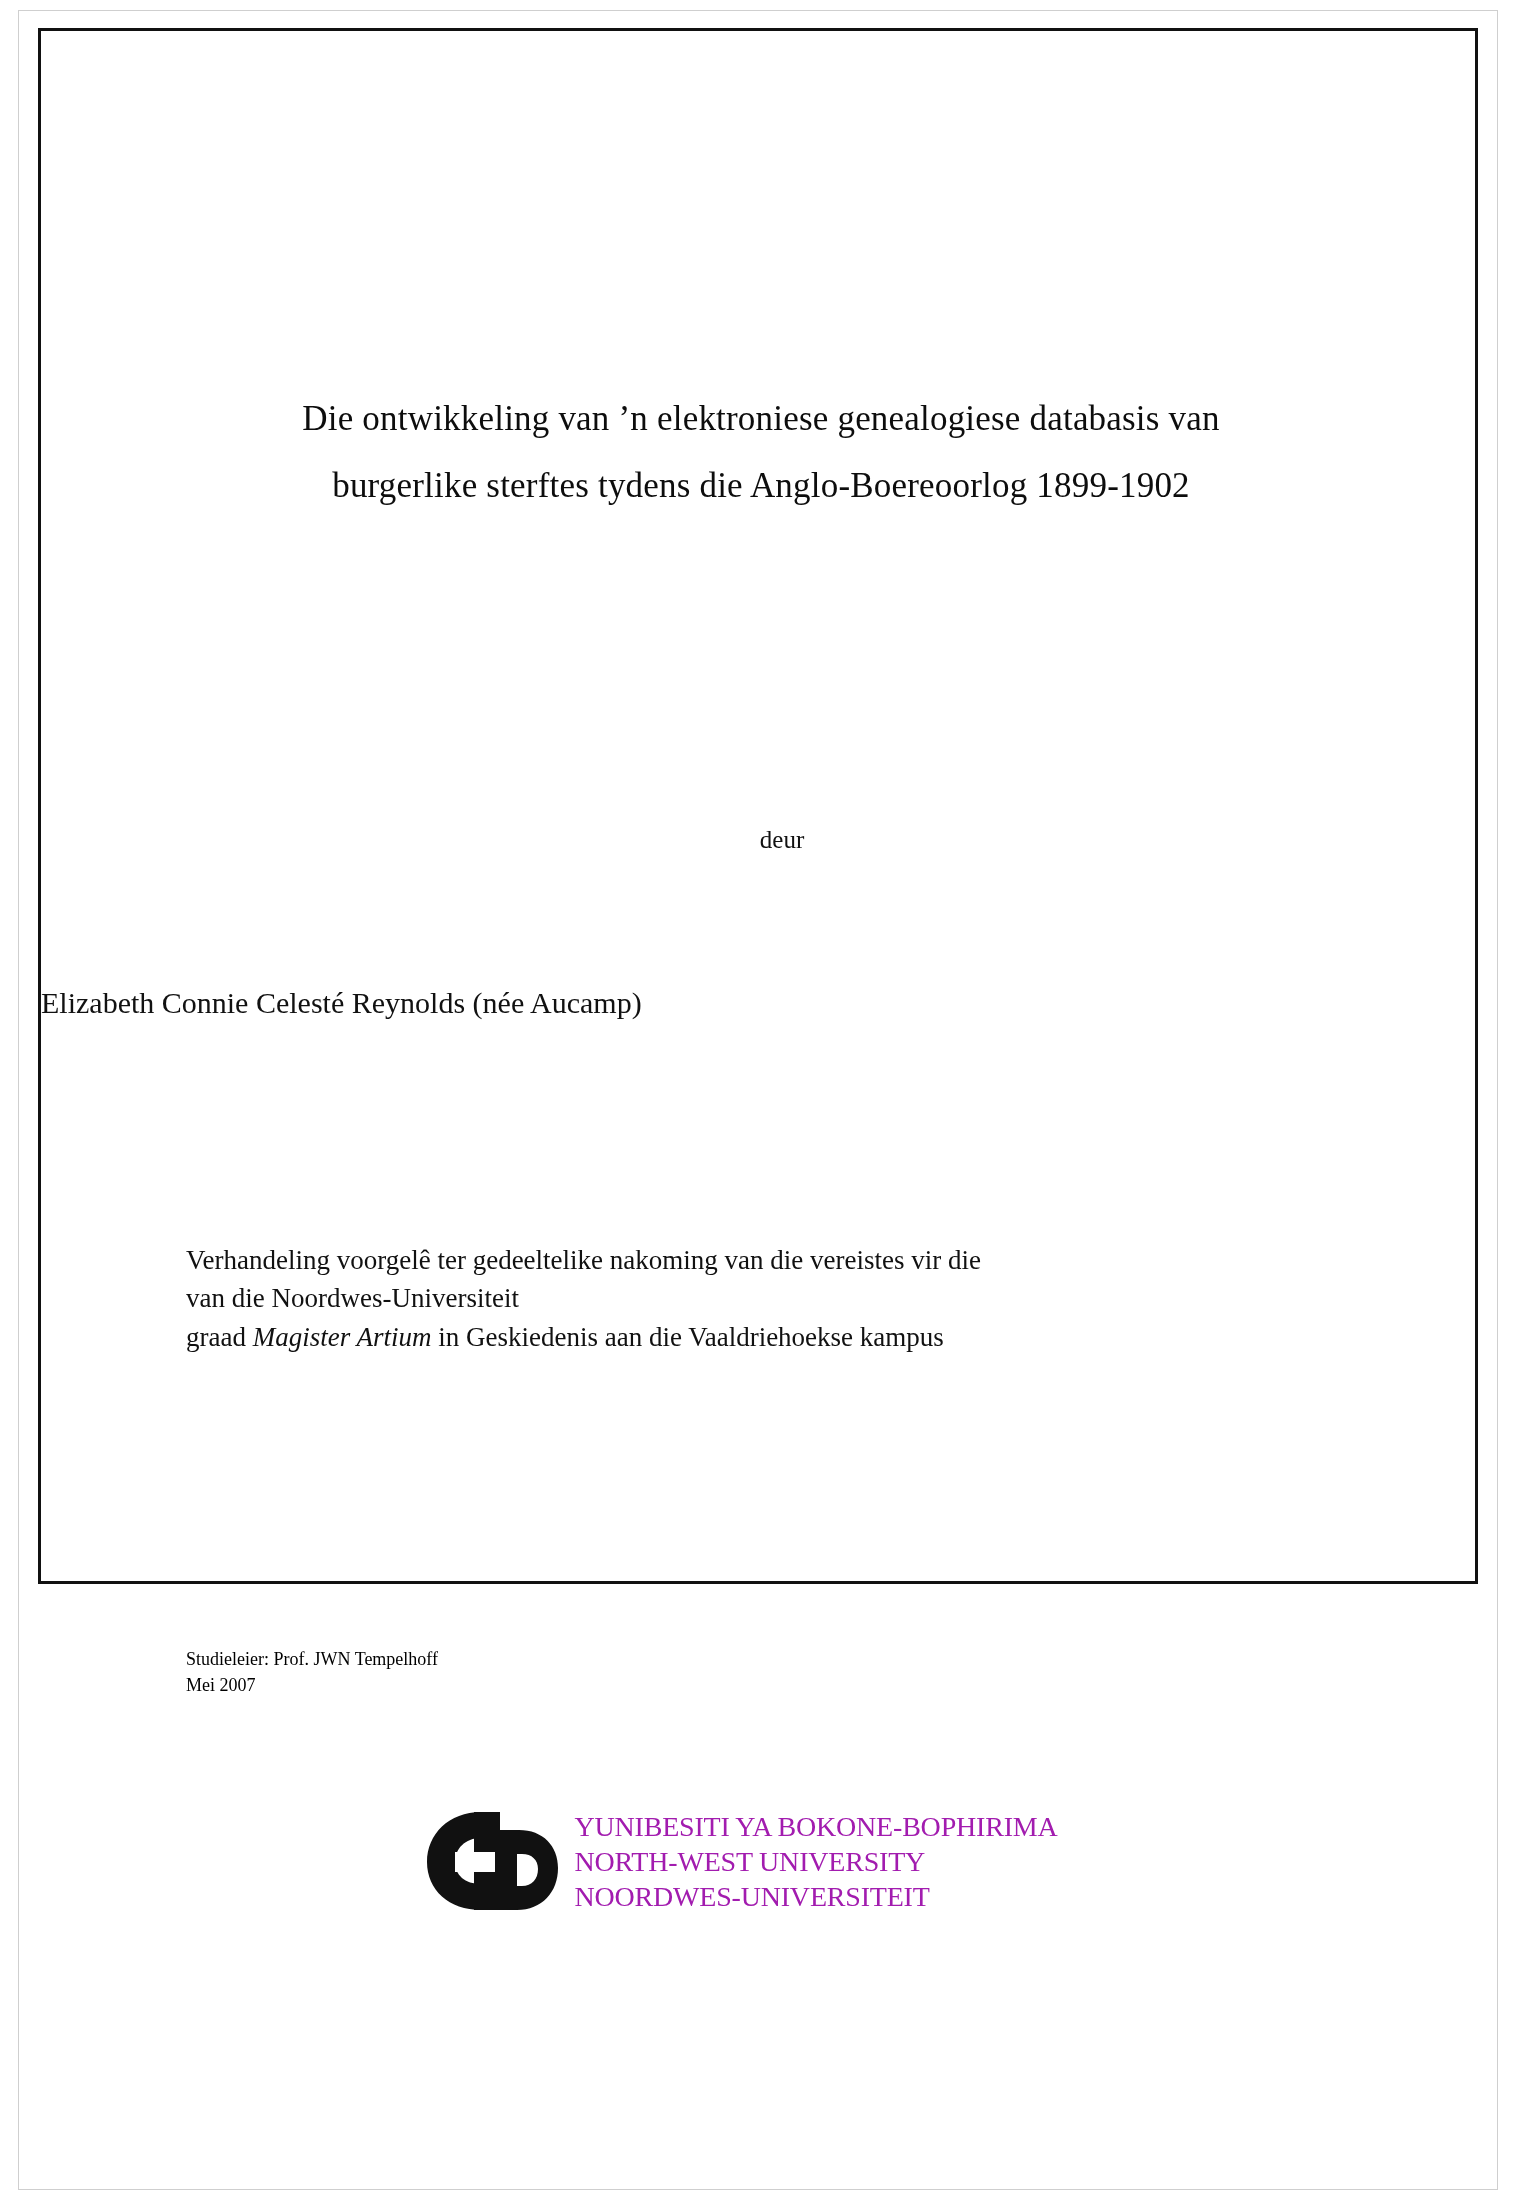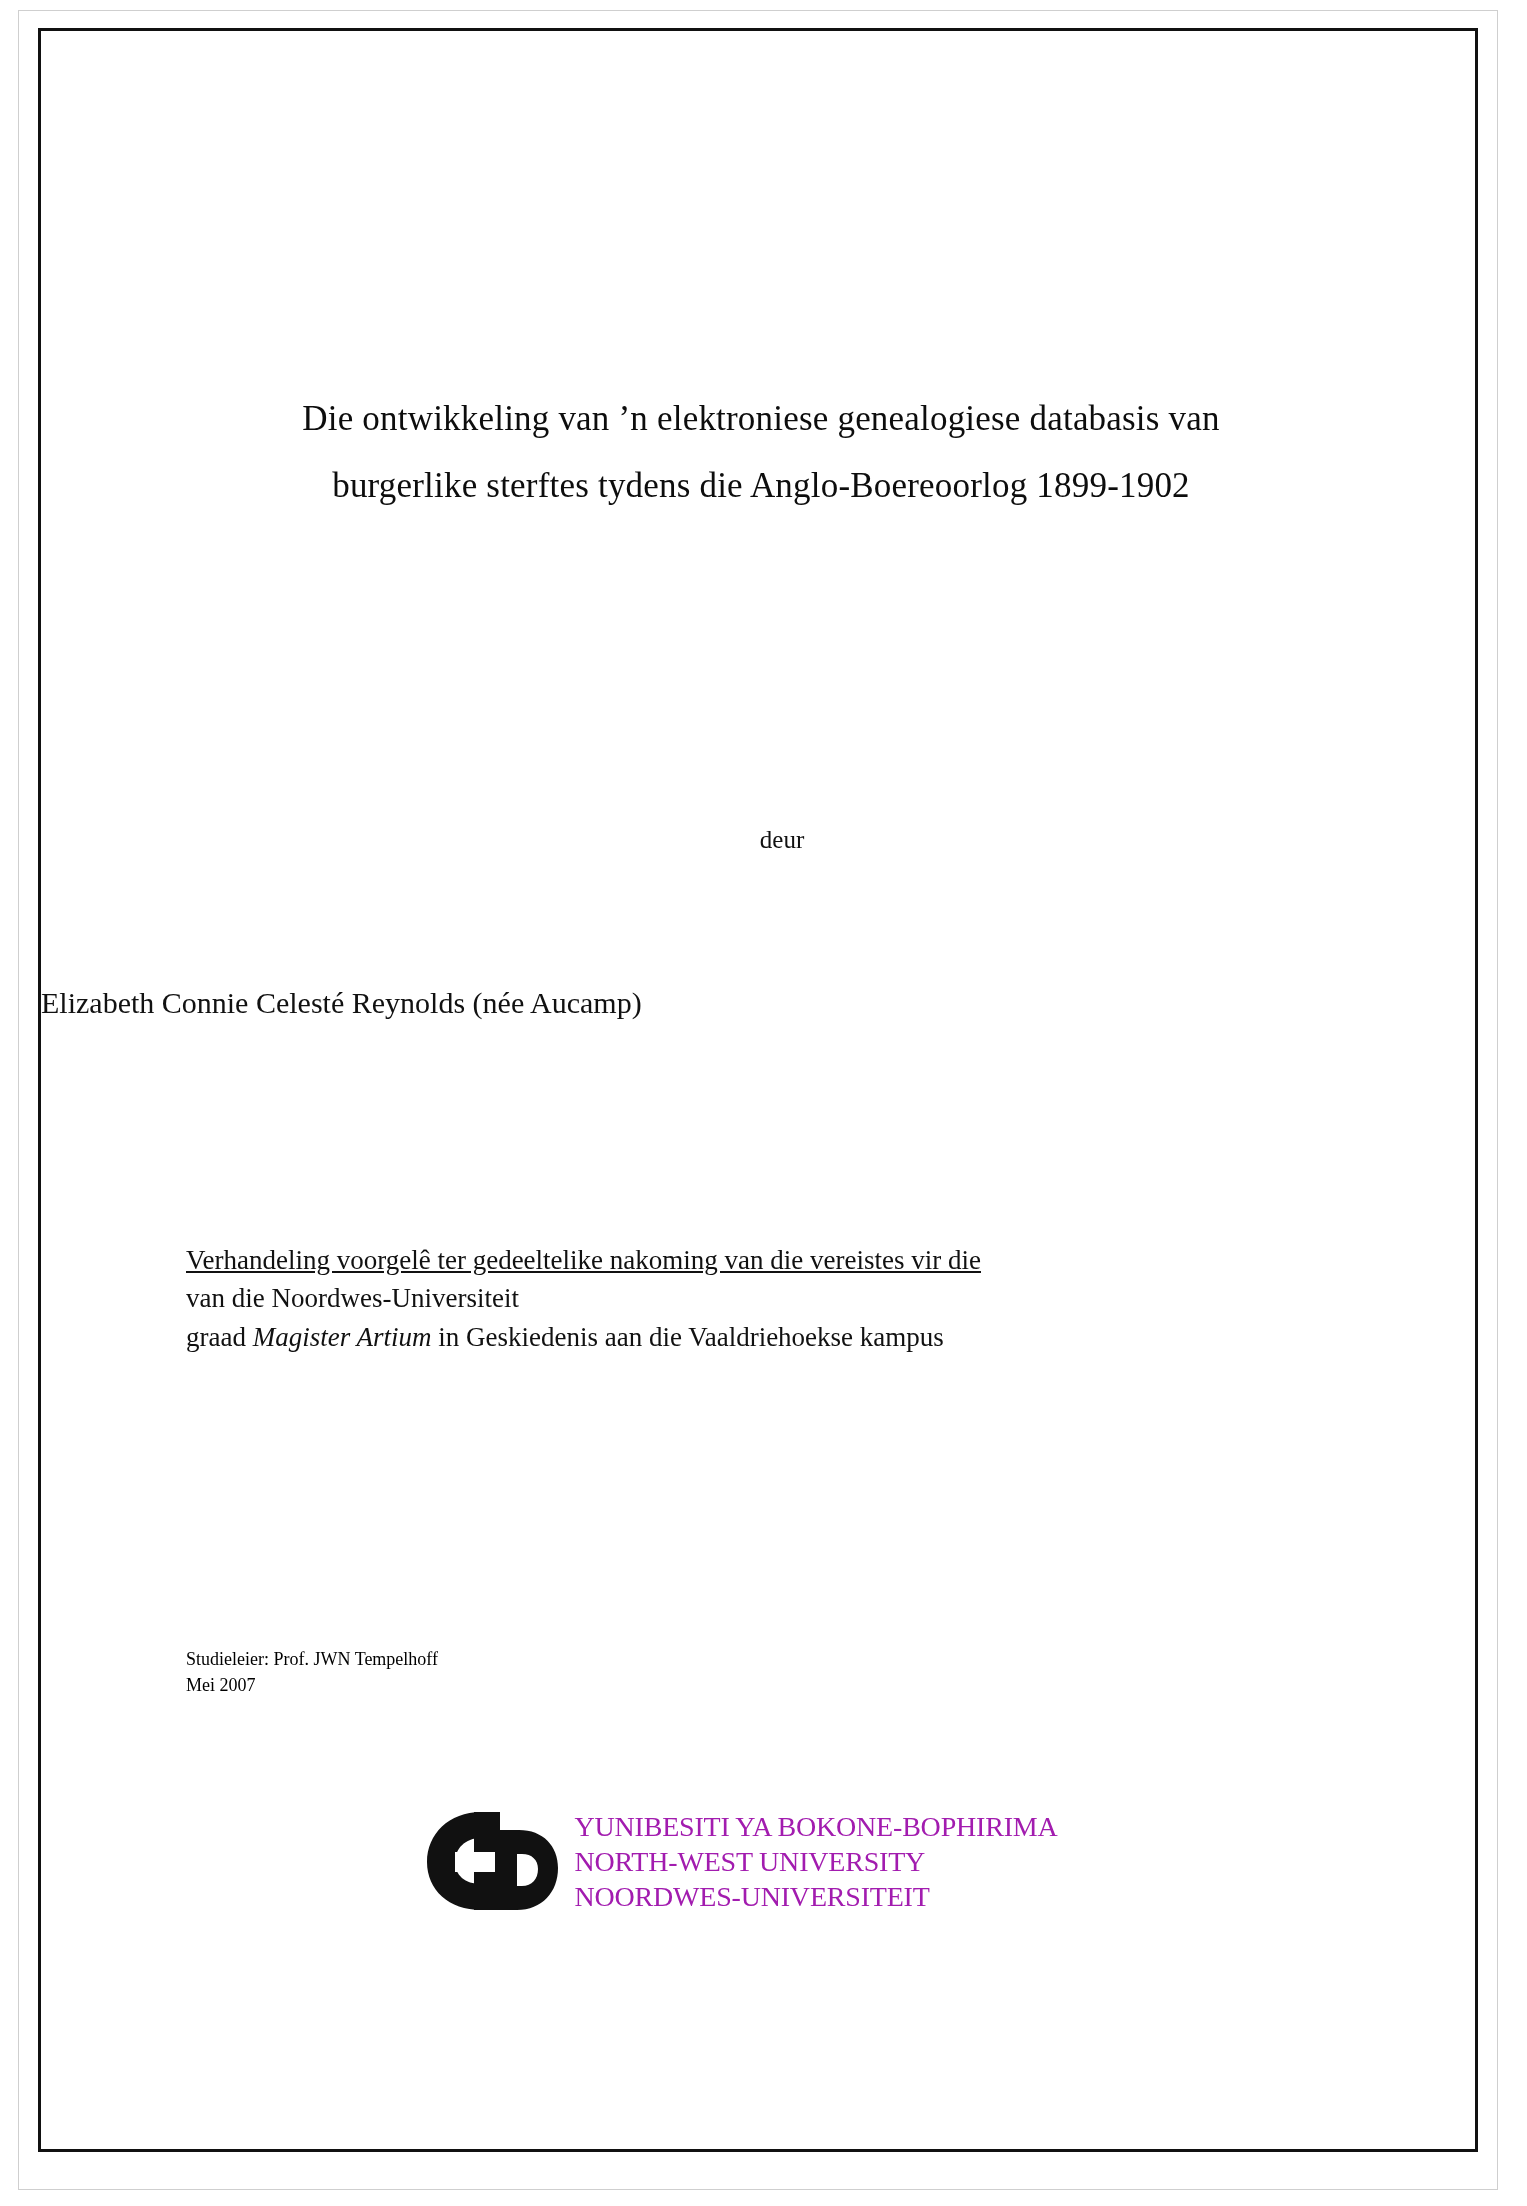--- a/index.html
+++ b/index.html
@@ -35,21 +35,21 @@
     border: 1px solid #cfcfcf;
     box-sizing: border-box;
   }
 
   
   .page-frame {
     position: absolute;
     left: 38px;
     top: 28px;
     width: 1440px;
-    height: 2124px;
+    height: 1556px;
     border: 3px solid #111111;
     box-sizing: border-box;
     background: #ffffff;
     padding-left: 12px;
   }
 
   .content {
     position: absolute;
     left: 0;
     top: 0;
@@ -99,21 +99,20 @@
     font-size: 27px;
     line-height: 1.42;
     color: #111;
   }
   .statement p {
     margin: 0;
   }
   .statement .justified {
     text-align: justify;
     text-justify: inter-word;
-    text-decoration: underline;
   }
   .statement .italic {
     font-style: italic;
   }
 
   .supervisor {
     position: absolute;
     left: 145px;
     top: 1615px;
     font-size: 18px;

